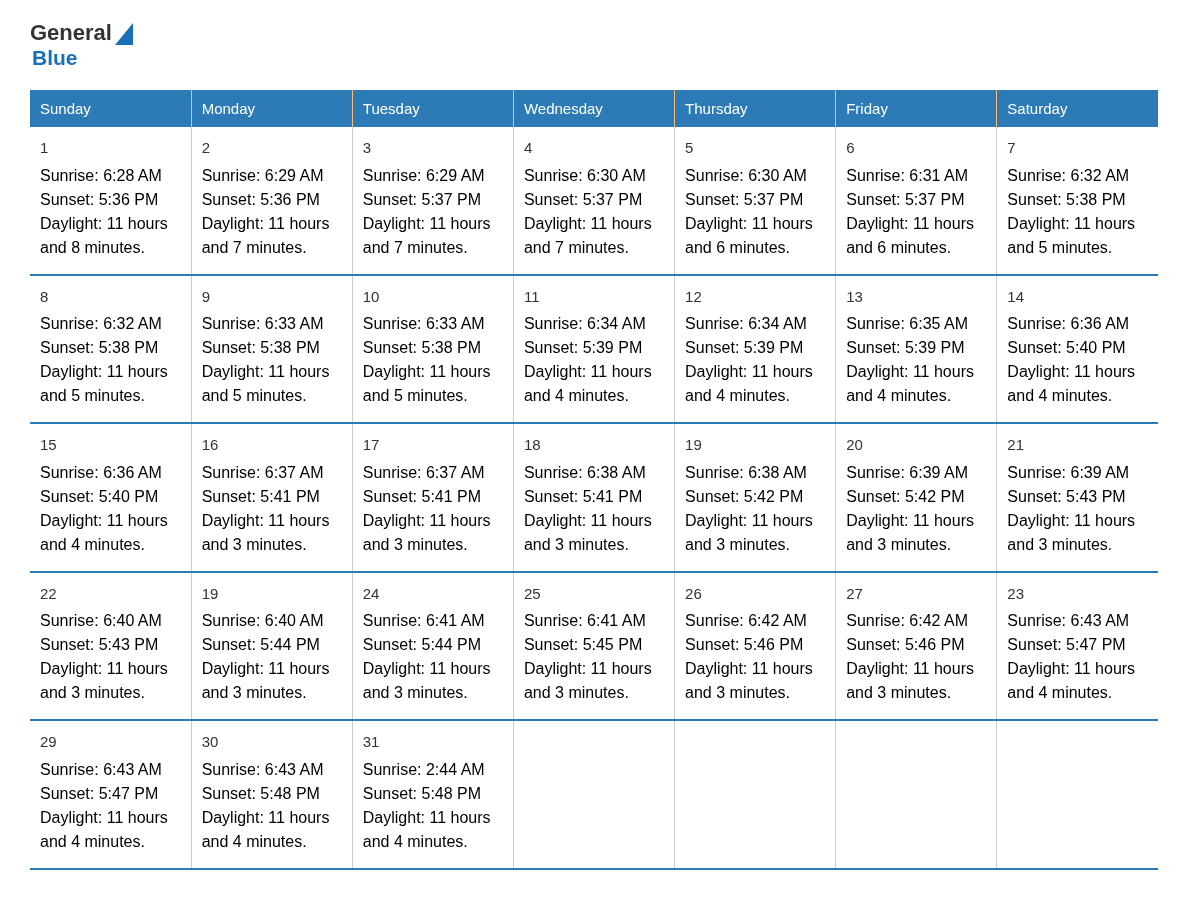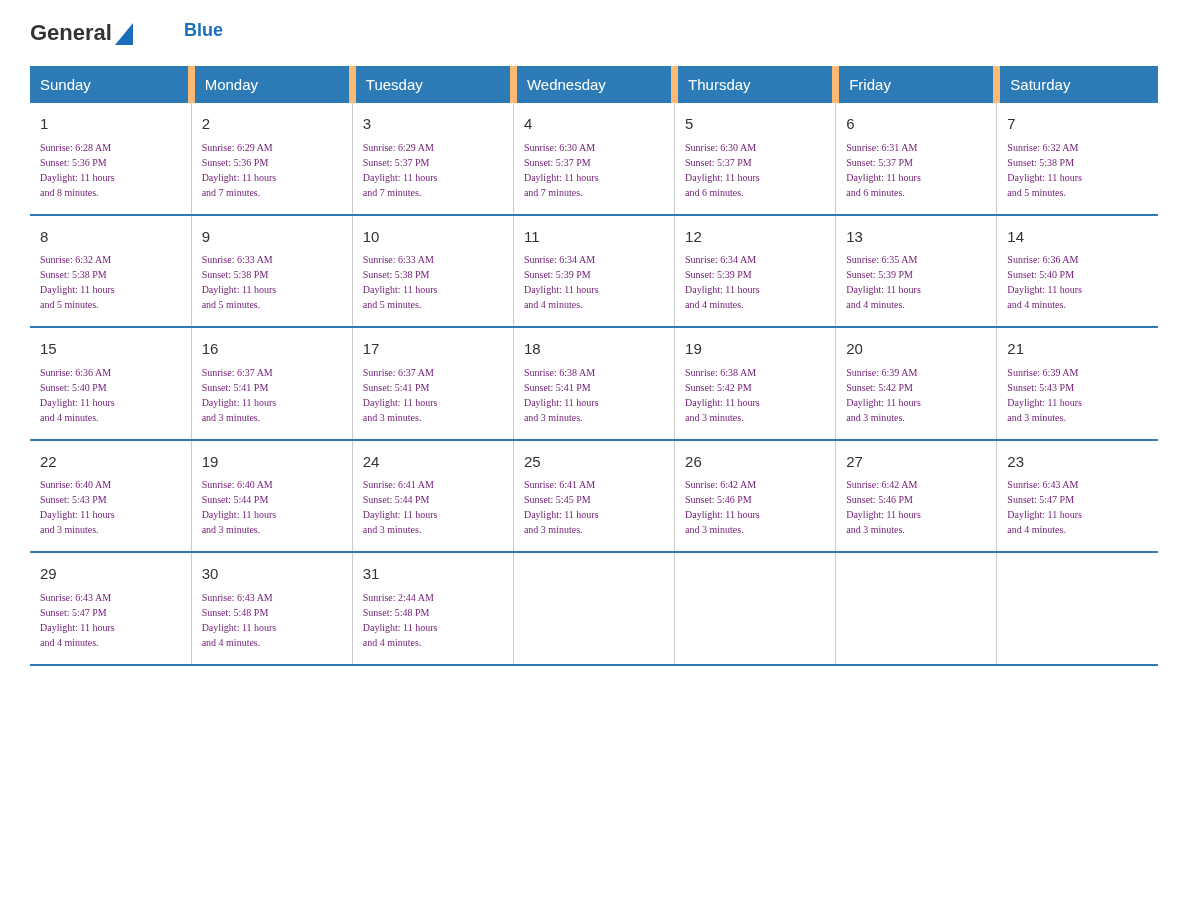--- a/index.html
+++ b/index.html
@@ -16,32 +16,31 @@
       align-items: flex-start;
       margin-bottom: 20px;
     }
     .logo {
       display: flex;
       align-items: center;
       gap: 0;
     }
     .logo-wrapper {
       display: flex;
-      flex-direction: row;
-      gap: 43px;
+      flex-direction: column;
     }
     .logo-row1 {
       display: flex;
       align-items: center;
     }
     .logo-row2 {
-      font-size: 18px;
+      font-size: 21px;
       font-weight: bold;
       color: #1a6fba;
-      margin-left: 8px;
+      margin-left: 2px;
     }
     .title-section {
       text-align: right;
     }
     .page-title {
       font-size: 42px;
       font-weight: normal;
       color: #222;
       line-height: 1.1;
     }
@@ -57,21 +56,21 @@
     }
     thead tr {
       background: #2c7bb6;
       color: #fff;
     }
     thead th {
       padding: 10px 10px;
       text-align: left;
       font-weight: normal;
       font-size: 15px;
-      border-right: 7px solid #fdba74;
+      border-right: 1px solid #fdba74;
     }
     thead th:last-child { border-right: none; }
     tbody tr {
       border-bottom: 2px solid #2c7bb6;
     }
     tbody td {
       vertical-align: top;
       padding: 10px 10px 14px 10px;
       border-right: 1px solid #ccc;
       width: 14.28%;
@@ -80,23 +79,22 @@
       line-height: 1.5;
     }
     tbody td:last-child { border-right: none; }
     .day-number {
       font-size: 15px;
       font-weight: normal;
       display: block;
       margin-bottom: 4px;
     }
     .day-info {
-      font-size: 10px;
-      color: #701a75;
-      font-family: Liberation Serif, serif;
+      font-size: 16px;
+      color: #000000;
     }
   </style>
 </head>
 <body>
 
 <div class="header">
   <div class="logo">
     <div class="logo-wrapper">
       <div class="logo-row1">
         <span style="font-size:22px;font-weight:bold;color:#333;">General</span>

